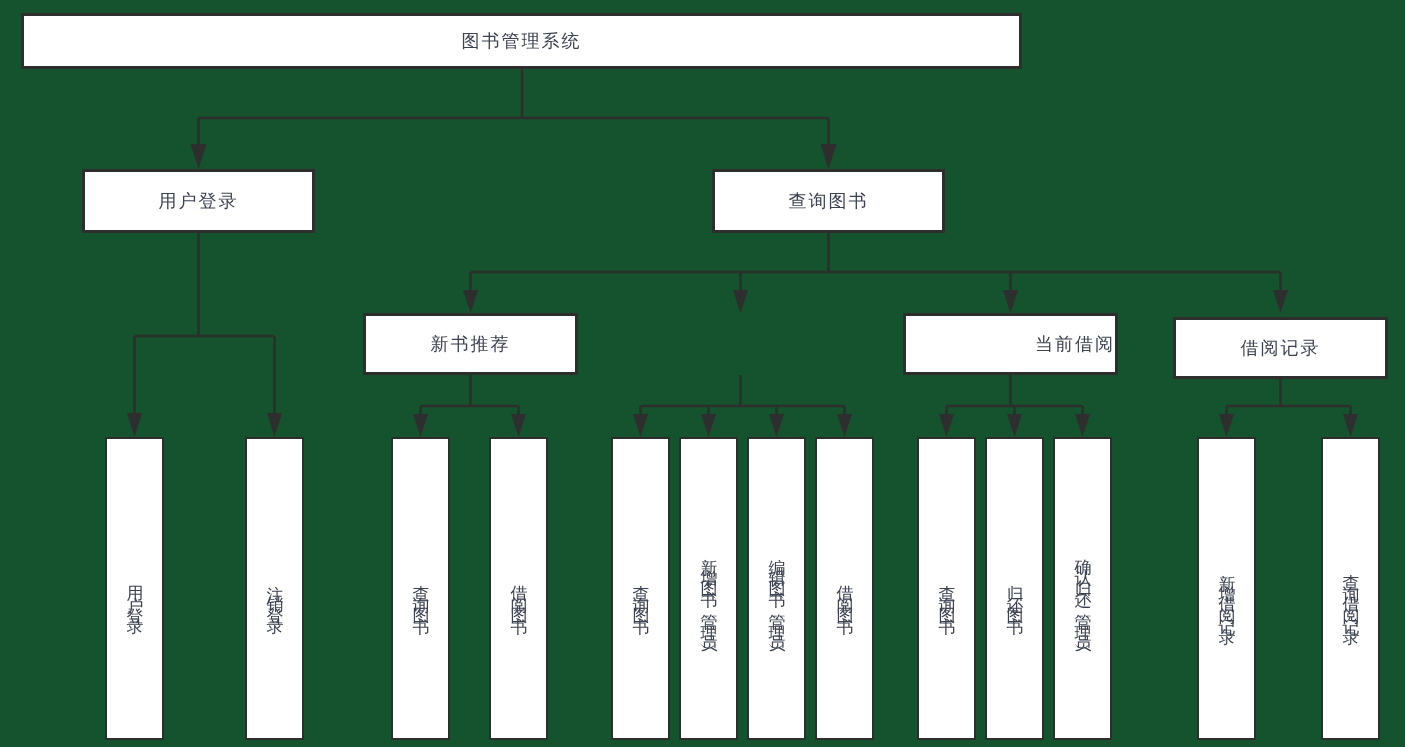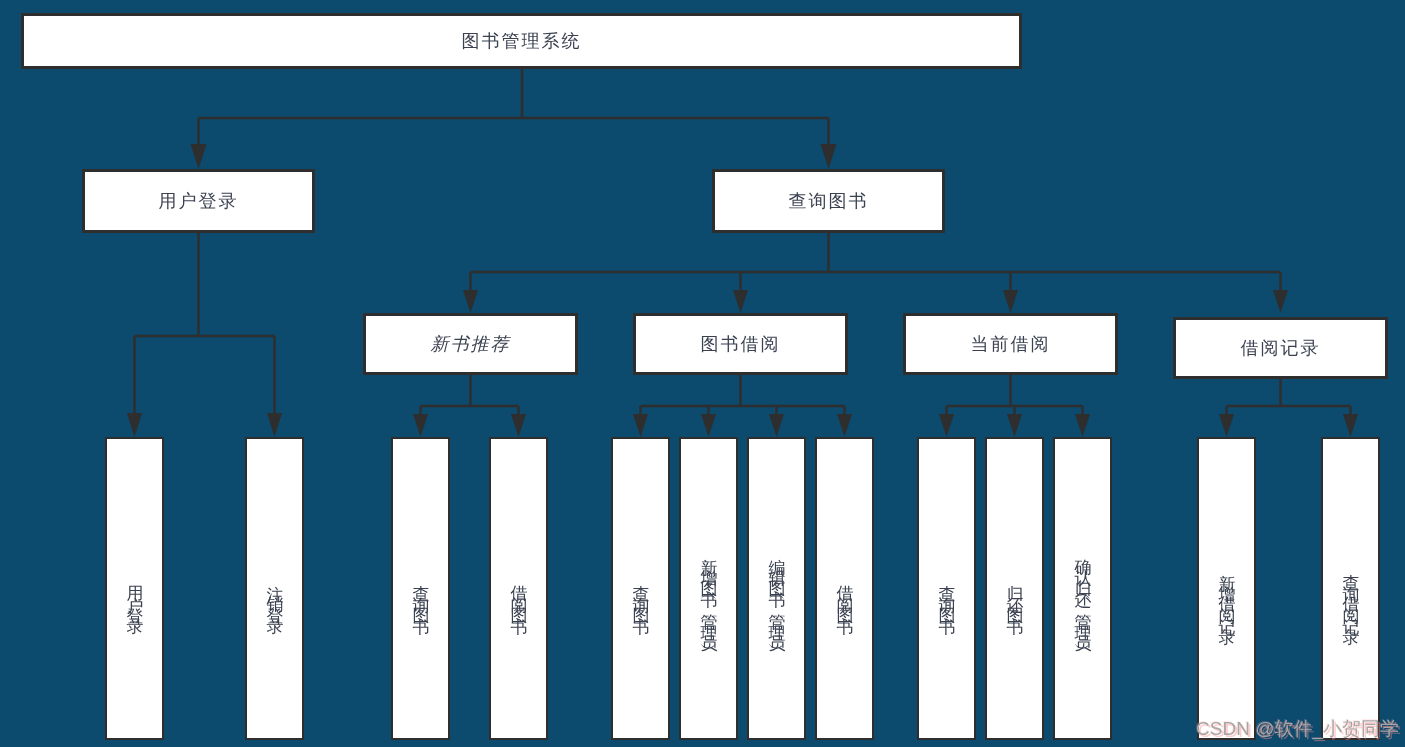--- a/index.html
+++ b/index.html
@@ -4,21 +4,21 @@
 <style>
   html, body {
     margin: 0;
     padding: 0;
     background: #ffffff;
   }
   .stage {
     position: relative;
     width: 1405px;
     height: 747px;
-    background: #0c4a6e;
+    background: #14532d;
     font-family: "Liberation Sans", sans-serif;
     overflow: hidden;
   }
   .connectors {
     position: absolute;
     left: 0;
     top: 0;
   }
   .hbox {
     position: absolute;
@@ -31,23 +31,23 @@
   }
   .hbox .label {
     font-size: 18px;
     color: #3a4150;
     letter-spacing: 2px;
     white-space: nowrap;
   }
   .box-root  { left: 21px;   top: 13px;  width: 1001px; height: 56px; }
   .box-l2a   { left: 82px;   top: 169px; width: 233px;  height: 64px; }
   .box-l2b   { left: 712px;  top: 169px; width: 233px;  height: 64px; }
-  .box-l3a   { left: 363px;  top: 313px; width: 215px;  height: 62px; font-style: italic; }
+  .box-l3a   { left: 363px;  top: 313px; width: 215px;  height: 62px; }
   .box-l3b   { left: 633px;  top: 313px; width: 215px;  height: 62px; }
-  .box-l3c   { left: 903px;  top: 313px; width: 215px;  height: 62px; }
+  .box-l3c   { left: 903px;  top: 313px; width: 215px;  height: 62px; justify-content: flex-end; }
   .box-l3d   { left: 1173px; top: 317px; width: 215px;  height: 62px; }
   .vbox {
     position: absolute;
     top: 437px;
     width: 59px;
     height: 303px;
     box-sizing: border-box;
     border: 2px solid #2e2e2e;
     background: #ffffff;
     display: flex;
@@ -131,23 +131,20 @@
   <div class="hbox box-l2a">
     <span class="label">用户登录</span>
   </div>
   <div class="hbox box-l2b">
     <span class="label">查询图书</span>
   </div>
 
   <div class="hbox box-l3a">
     <span class="label">新书推荐</span>
   </div>
-  <div class="hbox box-l3b">
-    <span class="label">图书借阅</span>
-  </div>
   <div class="hbox box-l3c">
     <span class="label">当前借阅</span>
   </div>
   <div class="hbox box-l3d">
     <span class="label">借阅记录</span>
   </div>
 
   <div class="vbox" style="left:105px">
     <span class="vtext">用户登录</span>
   </div>
@@ -185,15 +182,14 @@
     <span class="vtext">确认归还（管理员）</span>
   </div>
 
   <div class="vbox" style="left:1197px">
     <span class="vtext">新增借阅记录</span>
   </div>
   <div class="vbox" style="left:1321px">
     <span class="vtext">查询借阅记录</span>
   </div>
 
-  <div class="watermark">CSDN @软件_小贺同学</div>
 
 </div>
 
 </body></html>

